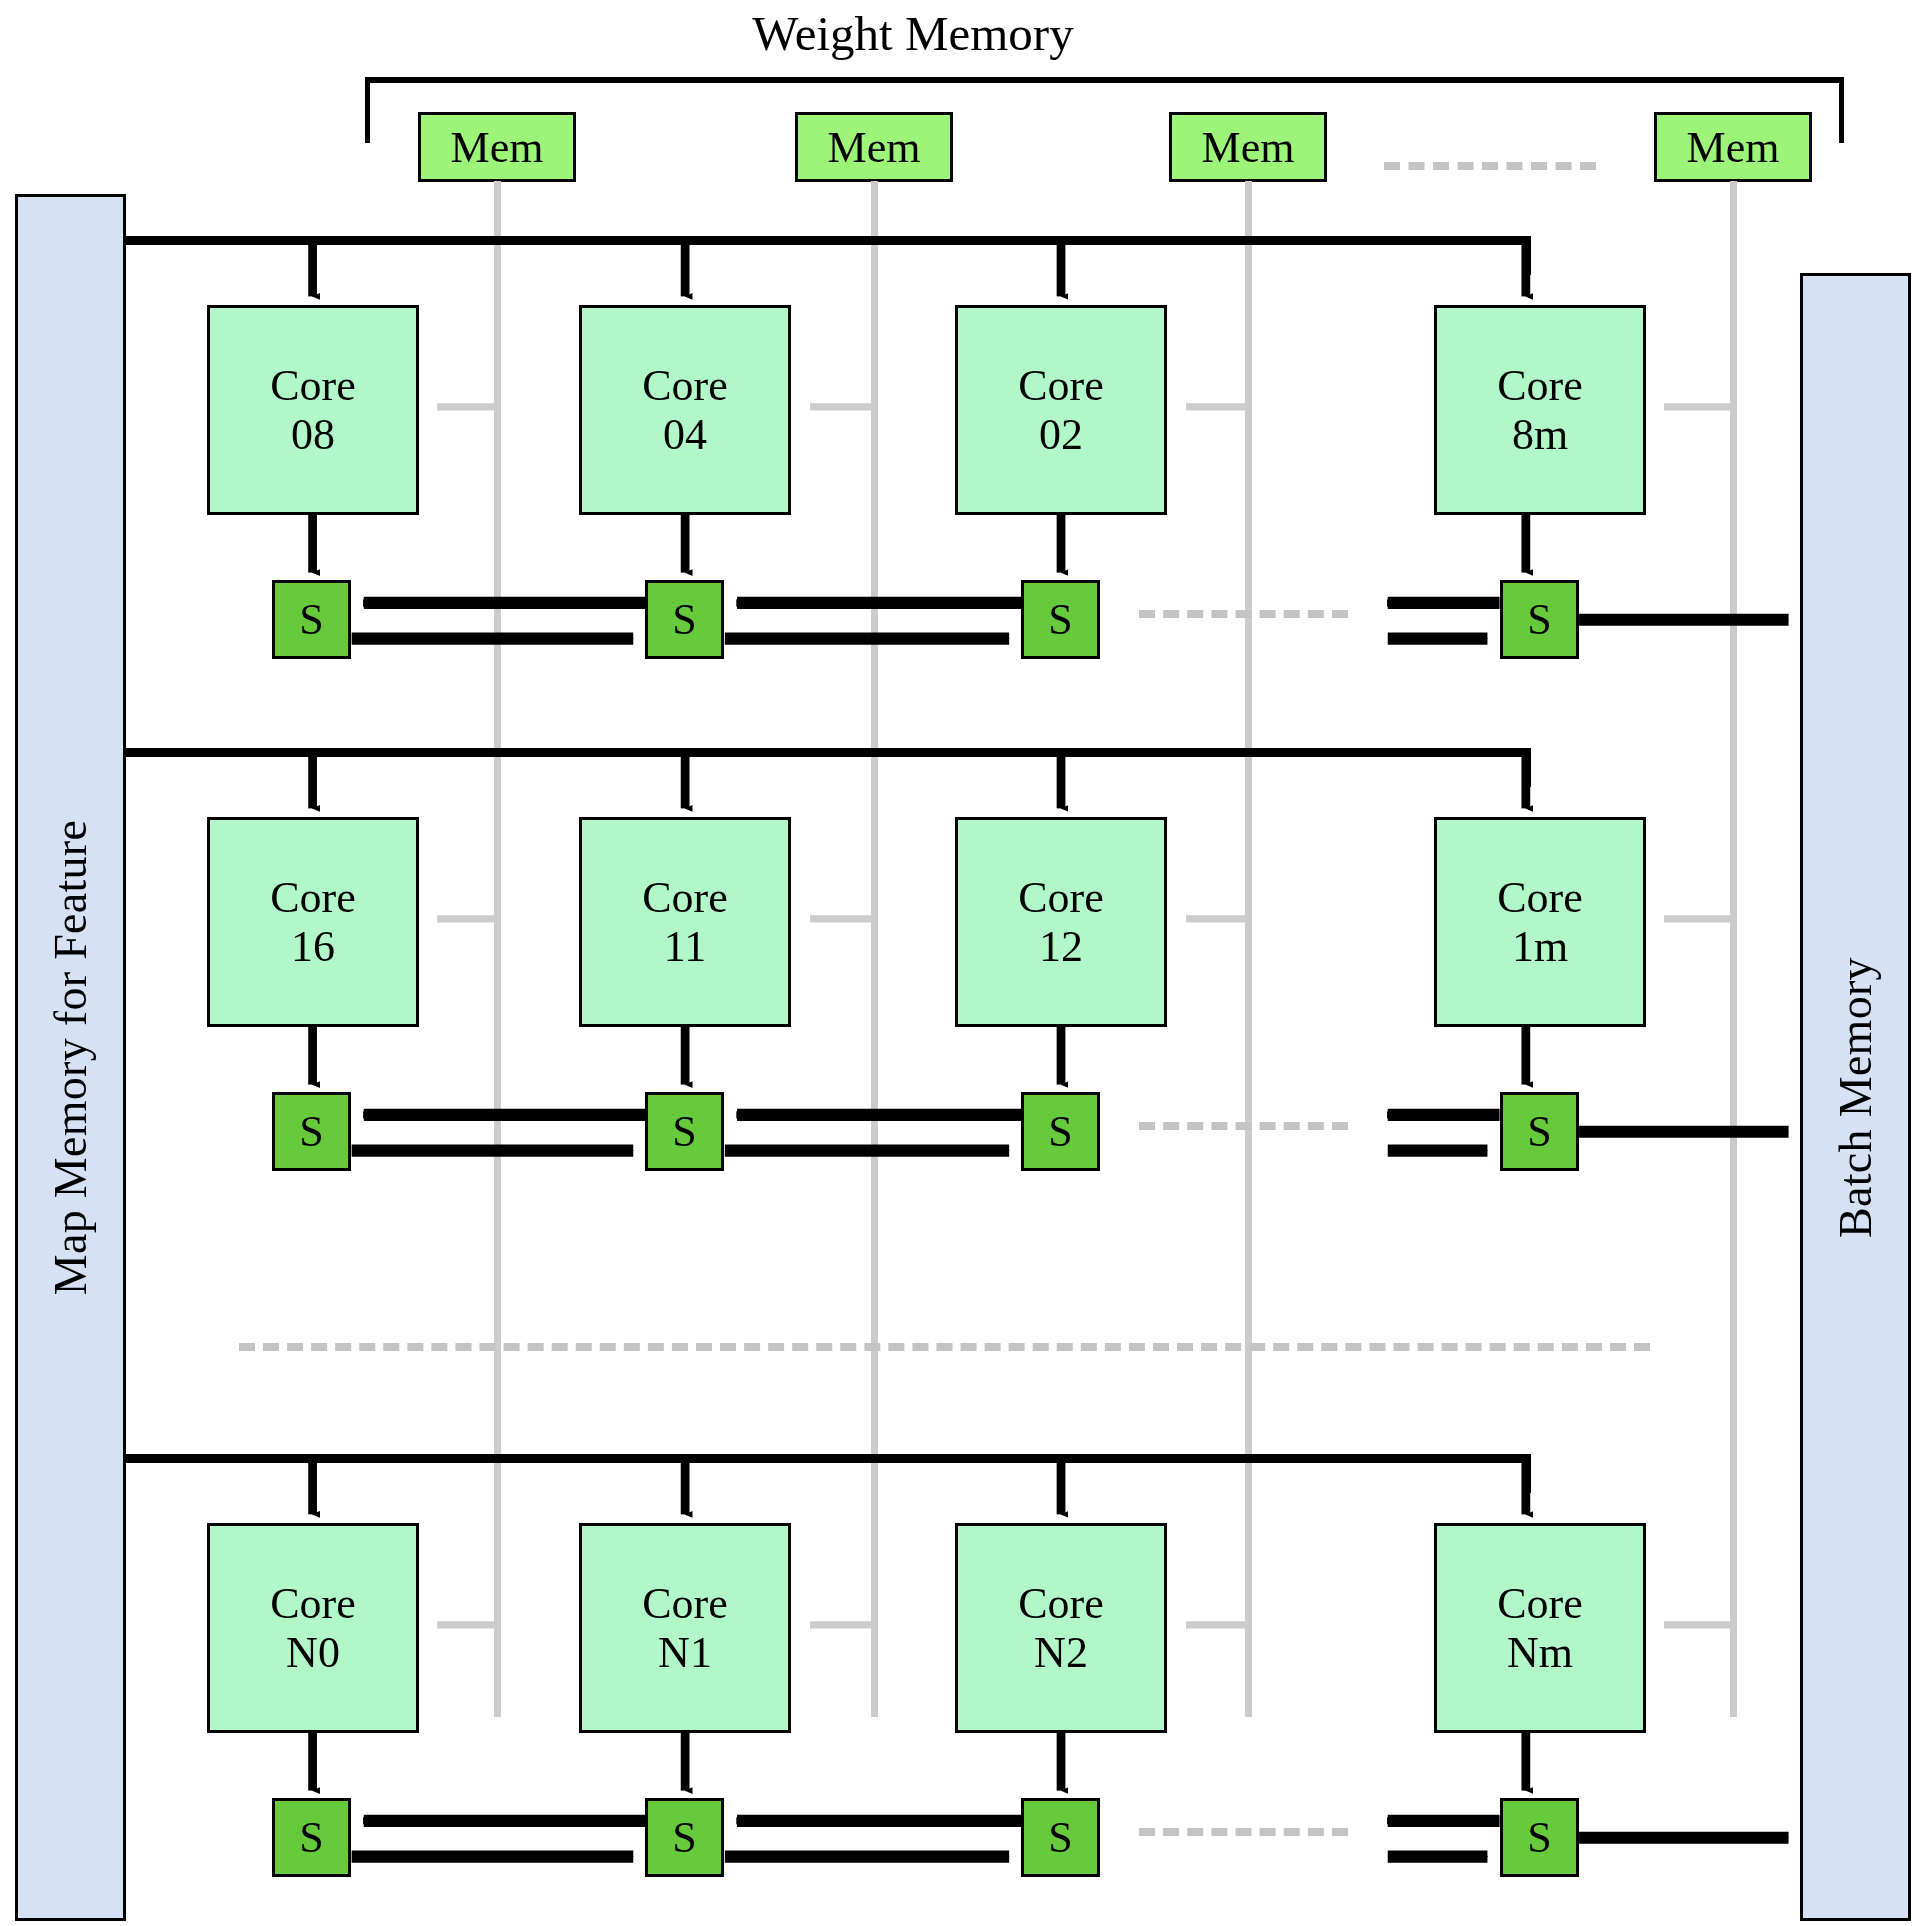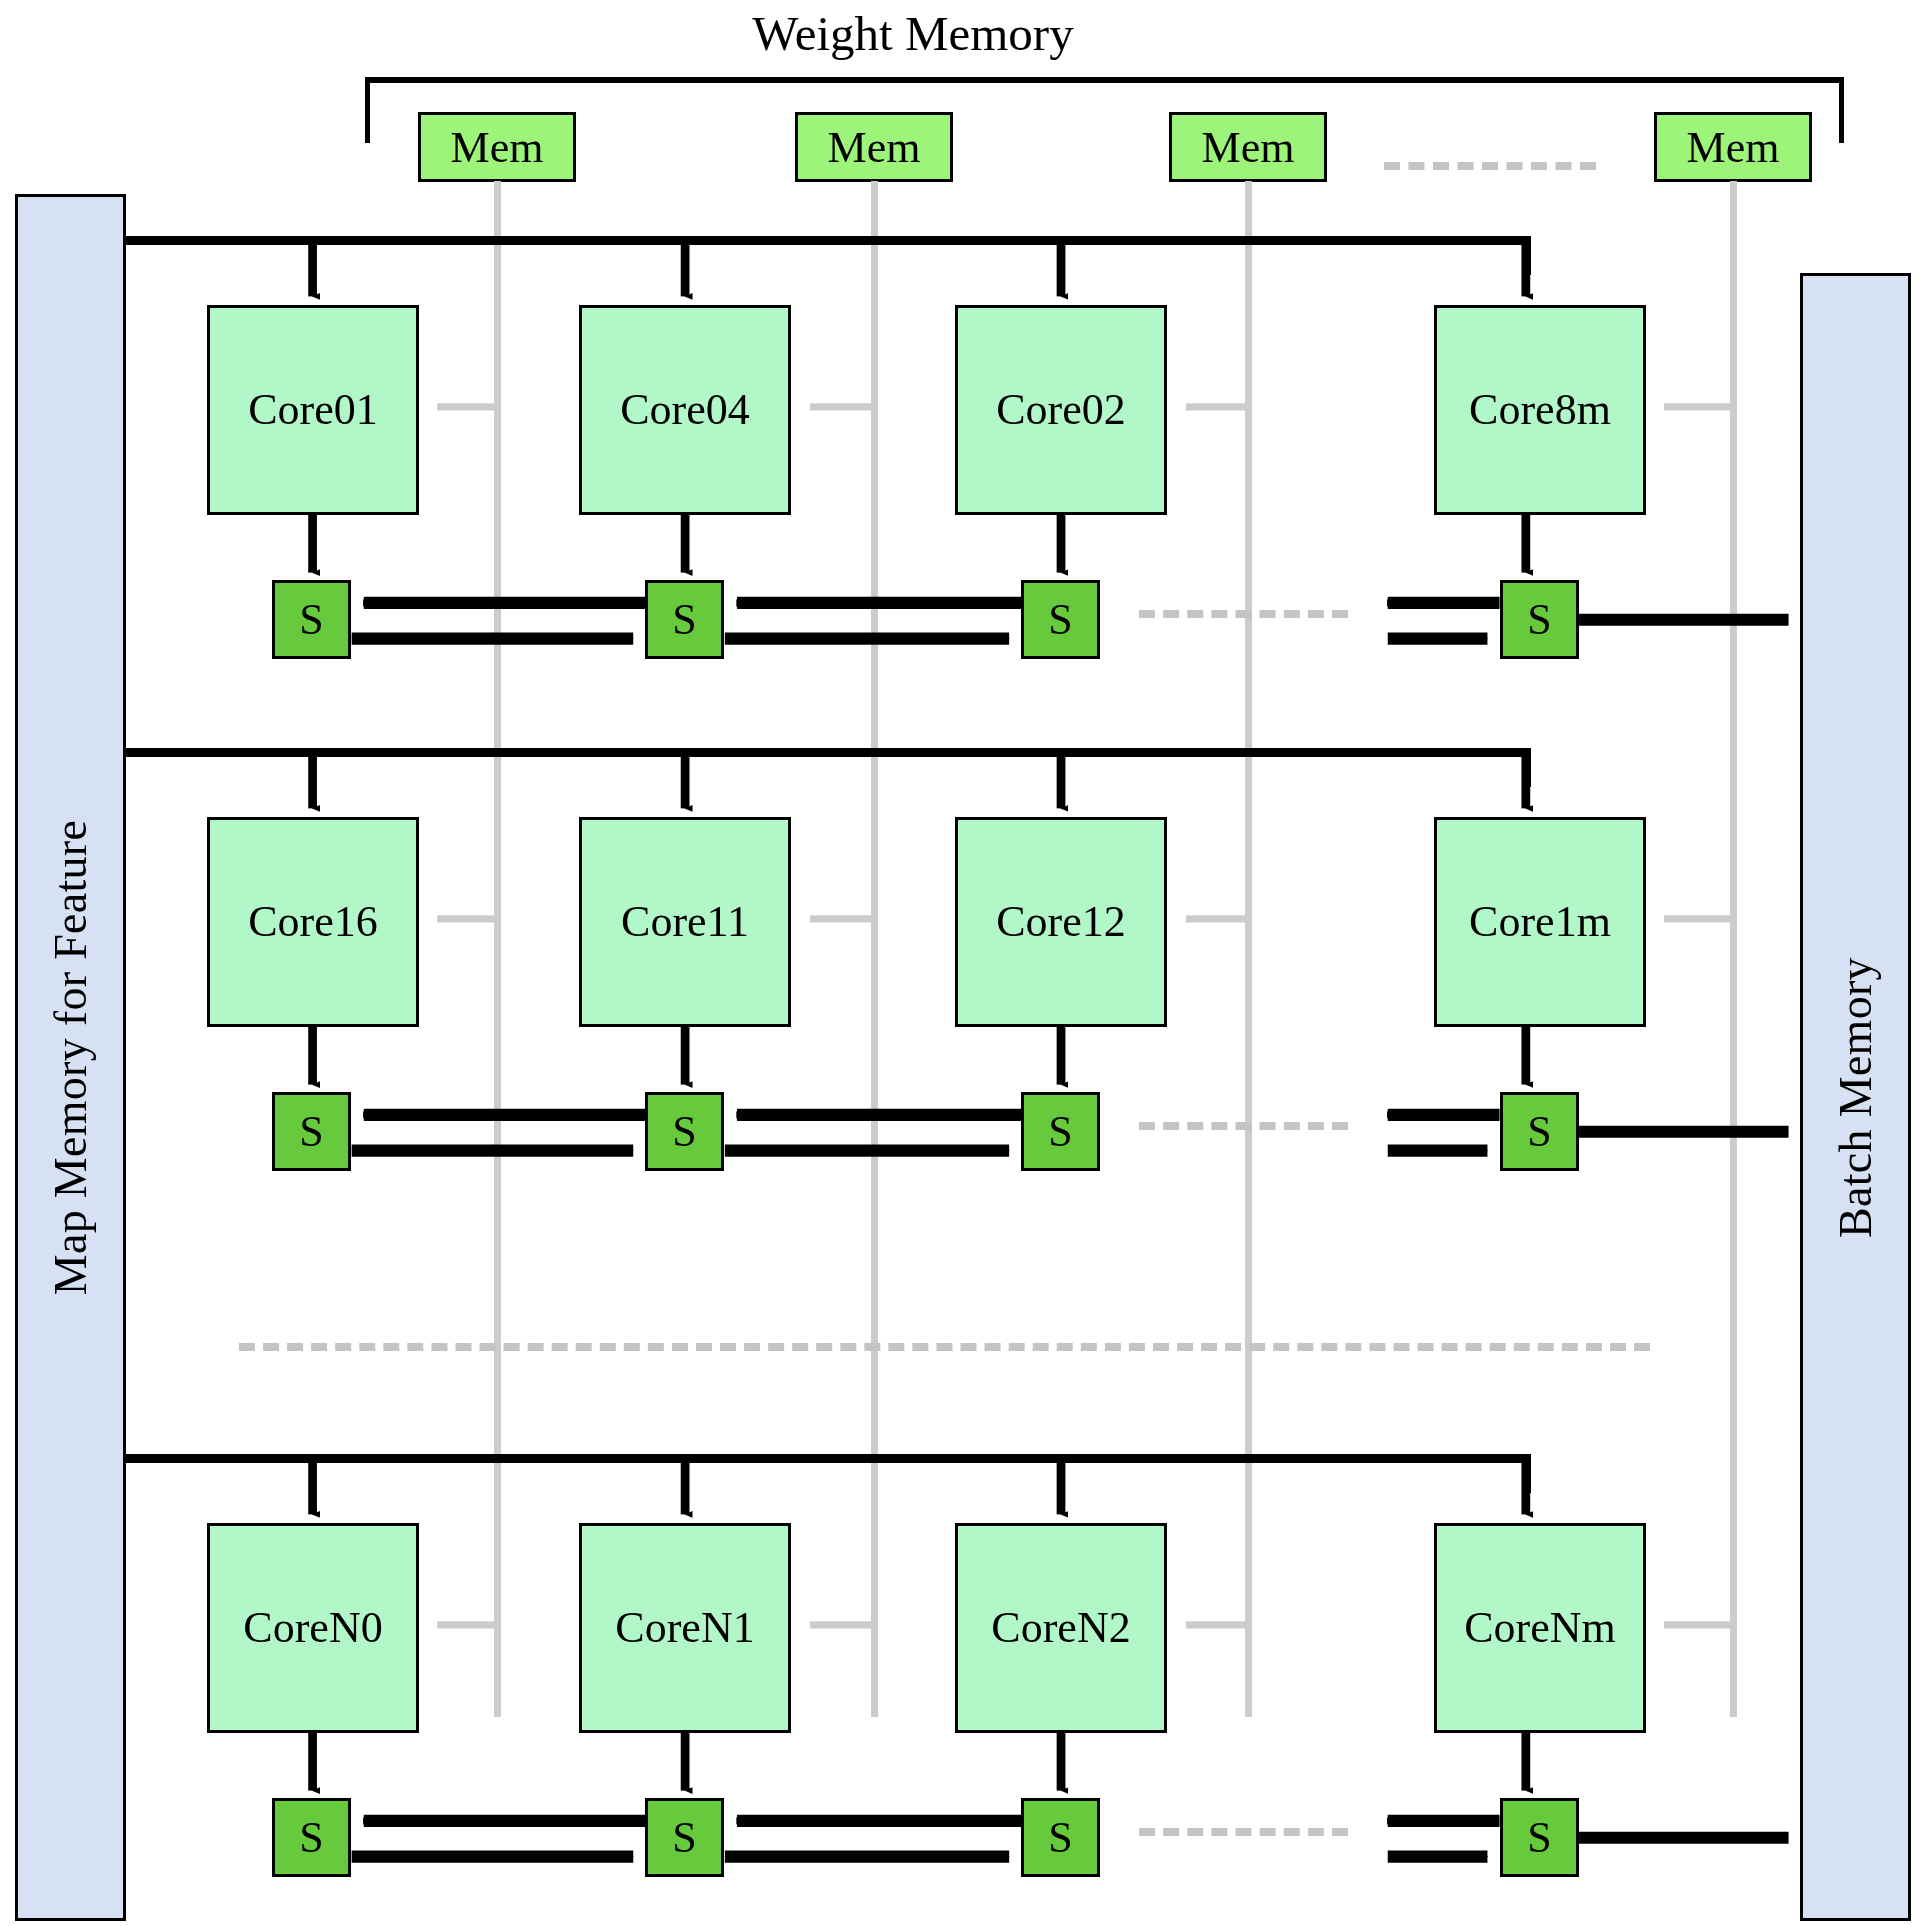--- a/index.html
+++ b/index.html
@@ -46,21 +46,21 @@
     justify-content: center;
     font-size: 44px;
     color: #000000;
   }
   .core-box {
     position: absolute;
     background: #b2f7c8;
     border: 3.4px solid #000000;
     box-sizing: border-box;
     display: flex;
-    flex-direction: row;
+    flex-direction: column;
     align-items: center;
     justify-content: center;
     line-height: 1.12;
     font-size: 44px;
     color: #000000;
   }
   .sw-box {
     position: absolute;
     background: #67c93c;
     border: 3.4px solid #000000;
@@ -132,21 +132,21 @@
   <div class="gvline" style="left:494px; top:181px; width:7.4px; height:1536px;"></div>
   <div class="gvline" style="left:871px; top:181px; width:7.4px; height:1536px;"></div>
   <div class="gvline" style="left:1245px; top:181px; width:7.4px; height:1536px;"></div>
   <div class="gvline" style="left:1730px; top:181px; width:7.4px; height:1536px;"></div>
 
   <div class="hline" style="left:123px; top:236px; width:1408px; height:8.8px;"></div>
   <div class="vline" style="left:1522px; top:236px; width:8.8px; height:39px;"></div>
 
   <div class="core-box" style="left:207px; top:305px; width:212px; height:210px;">
     <span>Core</span>
-    <span>01</span>
+    <span>08</span>
   </div>
   <div class="core-box" style="left:579px; top:305px; width:212px; height:210px;">
     <span>Core</span>
     <span>04</span>
   </div>
   <div class="core-box" style="left:955px; top:305px; width:212px; height:210px;">
     <span>Core</span>
     <span>02</span>
   </div>
   <div class="core-box" style="left:1434px; top:305px; width:212px; height:210px;">

